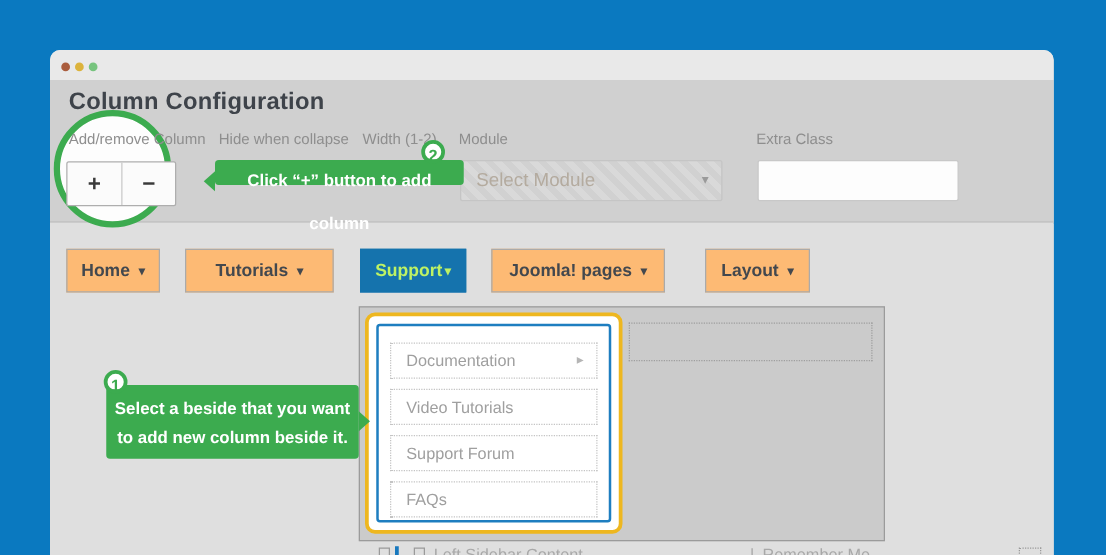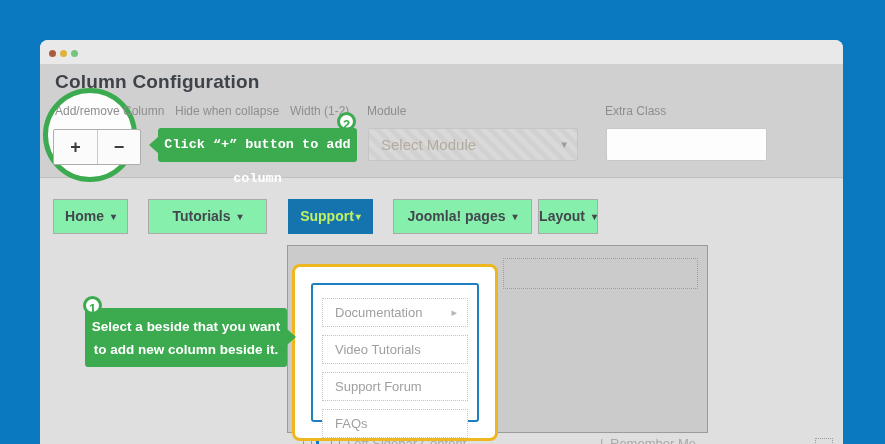--- a/index.html
+++ b/index.html
@@ -51,55 +51,55 @@
                    background:repeating-linear-gradient(45deg,#d9d9d9 0 5px,#d1d1d1 5px 10px);
                    color:#b4ab9f; font-size:15px; line-height:31px; padding-left:12px; }
   .module-select .caret { position:absolute; right:10px; top:0; color:#9a9a9a;
                           font-size:11px; }
   .extraclass-input { position:absolute; left:566px; top:88px; width:161px; height:33px;
                       z-index:2; border:1px solid #c8c8c8; border-radius:2px;
                       background:#fdfdfd; font-size:14px; padding:0 8px;
                       font-family:"Liberation Sans", sans-serif; }
 
   
-  .menu-btn { position:absolute; top:159px; height:35px; background:#86efac;
+  .menu-btn { position:absolute; top:159px; height:35px; background:#fdba74;
               border:1px solid #aaaaaa; color:#43484e; font-size:14px;
               font-weight:bold; text-align:center; line-height:33px; z-index:2;
               cursor:pointer; }
   .menu-btn .caret { font-size:10px; margin-left:7px; position:relative; top:-1px; }
   .menu-btn.m-home { left:13px; width:75px; }
   .menu-btn.m-typography { left:108px; width:119px; }
   .menu-btn.m-support { left:248px; width:85px; background:#1573ad;
                         border-color:#1573ad; color:#bef264; }
   .menu-btn.m-support .caret { margin-left:2px; }
   .menu-btn.m-joomla { left:353px; width:139px; }
-  .menu-btn.m-layout { left:498px; width:60px;text-align:right; }
+  .menu-btn.m-layout { left:524px; width:84px; }
 
   
   .column-panel { position:absolute; left:247px; top:205px; width:421px; height:188px;
                   background:#cbcbcb; border:1px solid #9b9b9b; z-index:2; }
   .dashed-slot { position:absolute; left:215px; top:12px; width:195px; height:31px;
                  border:1px dotted #9e9e9e; }
 
   
-  .dropdown { position:absolute; left:252px; top:224px; width:206px; height:177px;
+  .dropdown { position:absolute; left:252px; top:210px; width:206px; height:177px;
               border:3px solid #eeb71f; border-radius:8px; background:#ffffff;
-              padding:16px; z-index:5; }
+              padding:6px; z-index:5; }
   .dropdown-inner { width:100%; height:100%; border:2px solid #1e7ec0;
                     border-radius:3px; background:#ffffff; padding:13px 9px; }
   .dd-item { position:relative; height:29px; border:1px dotted #c4c4c4;
              margin-bottom:8px; color:#9f9f9f; font-size:13px; line-height:27px;
              padding-left:12px; cursor:pointer; background:#ffffff; }
   .dd-item .sub-arrow { position:absolute; right:10px; top:0; color:#b5b5b5;
                         font-size:11px; }
 
   
   .tip { position:absolute; background:#3cab4f; border-radius:3px; z-index:10;
          color:#ffffff; font-weight:bold; font-size:13.5px; text-align:center; }
-  .tip-2 { left:118px; top:88px; width:199px; height:34px; line-height:34px;font-family:Liberation Mono, monospace; }
+  .tip-2 { left:132px; top:88px; width:199px; height:20px; line-height:34px; }
   .tip-2 .arrow { position:absolute; left:-9px; top:9px; width:0; height:0;
                   border-top:8px solid transparent; border-bottom:8px solid transparent;
                   border-right:9px solid #3cab4f; }
   .tip-1 { left:45px; top:268px; width:202px; height:59px; padding-top:7px;
            line-height:23px; }
   .tip-1 .arrow { position:absolute; right:-9px; top:21px; width:0; height:0;
                   border-top:8px solid transparent; border-bottom:8px solid transparent;
                   border-left:9px solid #3cab4f; }
 
   .badge { position:absolute; width:19px; height:19px; border:3px solid #3cab4f;

